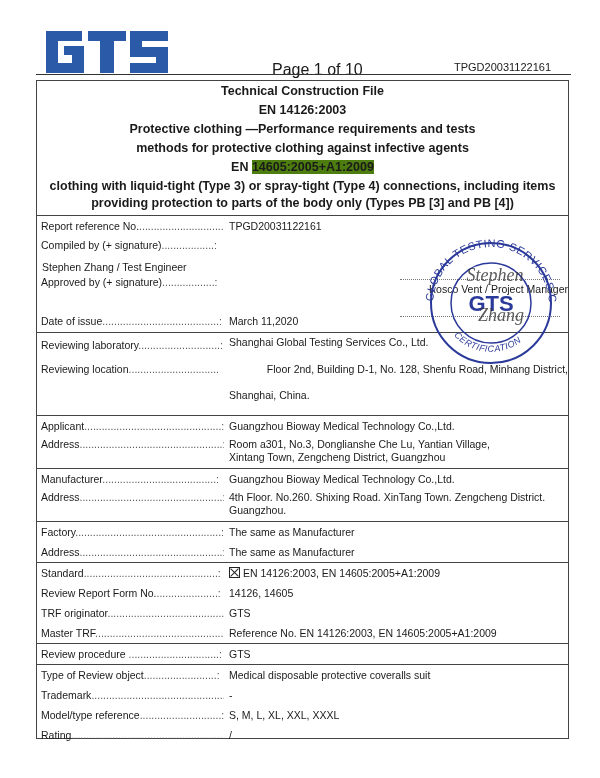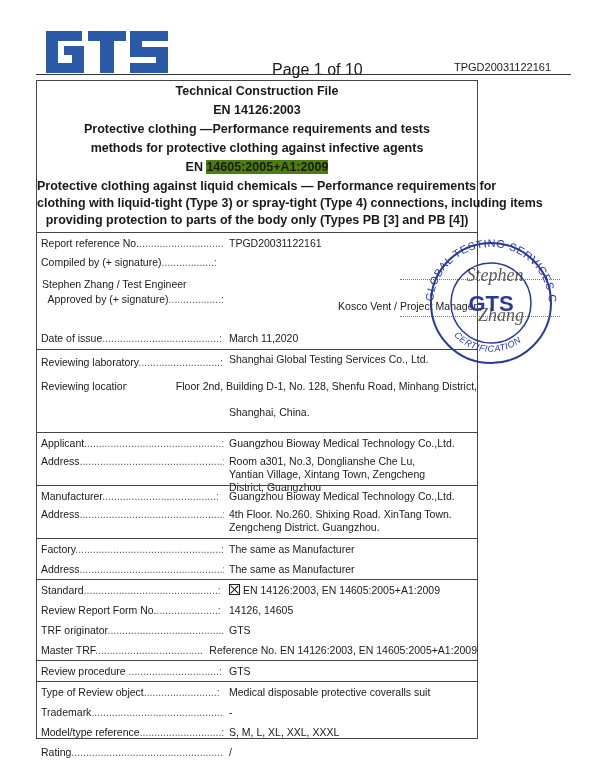--- a/index.html
+++ b/index.html
@@ -2,21 +2,21 @@
 <html><head>
 <meta charset="utf-8">
 <style>
   html, body { margin:0; padding:0; background:#ffffff; }
   body { width:600px; height:778px; position:relative; overflow:hidden;
          font-family:"Liberation Sans", sans-serif; color:#1a1a1a; }
   .logo { position:absolute; left:44px; top:27px; width:126px; height:46px; }
   .header-line { position:absolute; left:36px; top:74px; width:535px; height:1px; background:#333; }
   .page-num { position:absolute; left:272px; top:61px; font-size:16px; }
   .doc-id { position:absolute; left:454px; top:61px; font-size:11px; }
-  .frame { position:absolute; left:36px; top:80px; width:442px; height:659px; border:1px solid #444; box-sizing:border-box; }
+  .frame { position:absolute; left:36px; top:80px; width:533px; height:659px; border:1px solid #444; box-sizing:border-box; }
   .title-block { text-align:center; font-weight:bold; font-size:12.5px; line-height:19px; padding-top:1px; }
   .title-block div { white-space:nowrap; }
   .hl { background:#4d7c0f; }
   .subtitle { font-size:12.5px; line-height:17px; padding-top:1px; }
   .sect { border-top:1px solid #444; position:relative; }
   .row { display:flex; font-size:10.5px; height:20px; align-items:center; }
   .lbl { width:187px; padding-left:4px; box-sizing:border-box; white-space:nowrap; overflow:hidden; }
   .lbl span.dots { color:#555; }
   .val { flex:1; padding-left:5px; white-space:nowrap; }
   .val.wrap { white-space:normal; line-height:13px; }
@@ -46,37 +46,36 @@
 <div class="header-line"></div>
 
 <div class="frame">
   <div class="title-block">
     <div>Technical Construction File</div>
     <div>EN 14126:2003</div>
     <div>Protective clothing —Performance requirements and tests</div>
     <div>methods for protective clothing against infective agents</div>
     <div><span>EN </span><span class="hl">14605:2005+A1:2009</span></div>
     <div class="subtitle">
-      <div>Protective clothing against liquid chemicals — Performance requirements for</div>
       <div>clothing with liquid-tight (Type 3) or spray-tight (Type 4) connections, including items</div>
       <div>providing protection to parts of the body only (Types PB [3] and PB [4])</div>
     </div>
   </div>
 
   <div class="sect" style="margin-top:3px;">
     <div class="row" style="height:20px;">
       <div class="lbl"><span>Report reference No.</span><span class="dots">.............................:</span></div>
       <div class="val">TPGD20031122161</div>
     </div>
     <div class="row" style="height:37px; align-items:flex-start;flex-direction:column;">
       <div class="lbl" style="padding-top:3px;"><span>Compiled by (+ signature)</span><span class="dots">..................:</span></div>
       <div class="val" style="padding-top:10px;">Stephen Zhang / Test Engineer</div>
     </div>
     <div class="row" style="height:37px; align-items:flex-start;">
-      <div class="lbl" style="padding-top:3px;text-align:right;"><span>Approved by (+ signature)</span><span class="dots">..................:</span></div>
+      <div class="lbl" style="padding-top:3px;"><span>Approved by (+ signature)</span><span class="dots">..................:</span></div>
       <div class="val" style="padding-top:10px;text-align:right;">Kosco Vent  / Project Manager</div>
     </div>
     <div class="row" style="height:22px;">
       <div class="lbl"><span>Date of issue</span><span class="dots">........................................:</span></div>
       <div class="val">March 11,2020</div>
     </div>
   </div>
 
   <div class="sect">
     <div class="row" style="height:24px;">

